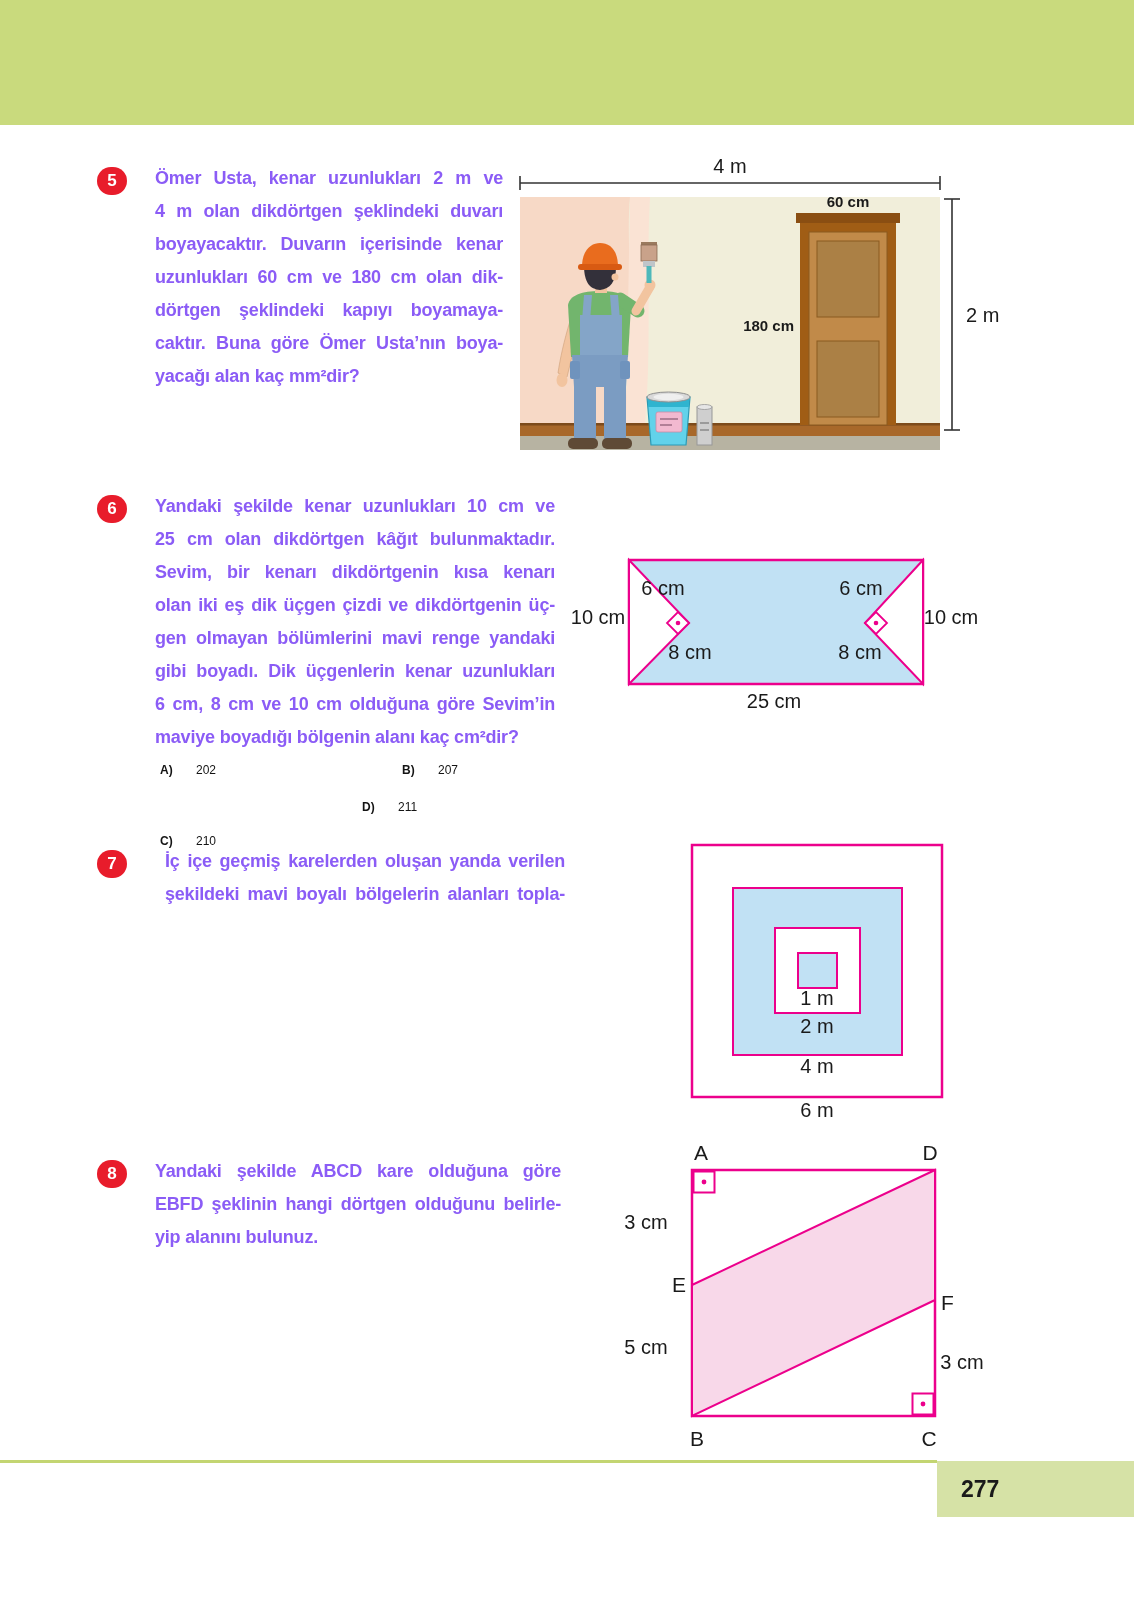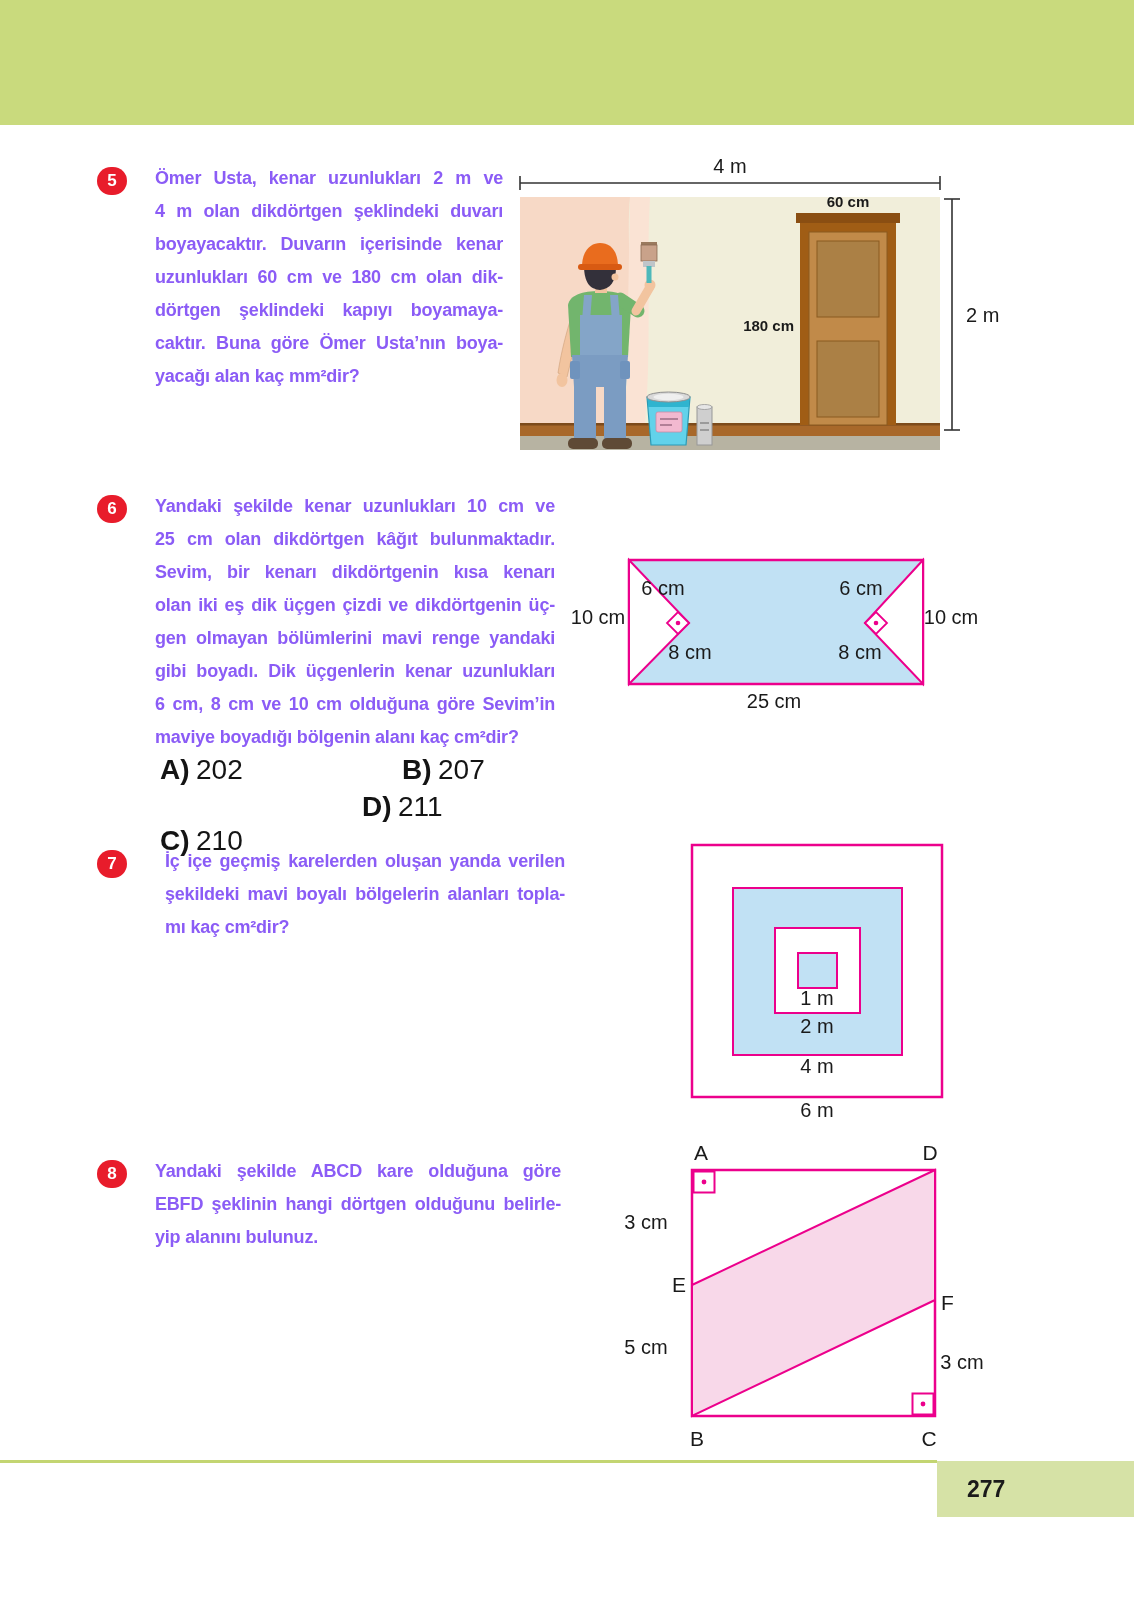--- a/index.html
+++ b/index.html
@@ -8,30 +8,30 @@
     font-family:"Liberation Sans",sans-serif;color:#141414;overflow:hidden;
   }
   .band{position:absolute;left:0;top:0;width:100%;height:125px;background:#c9da7d;}
   .badge{
     position:absolute;width:30px;height:28px;background:#e81c2b;border-radius:15px;
     color:#fff;font-weight:bold;font-size:17px;text-align:center;line-height:28px;
   }
   .ptext{position:absolute;font-size:18px;line-height:33px;letter-spacing:-0.2px;color:#8b5cf6;font-weight:bold;}
   .ptext .tline{text-align:justify;text-align-last:justify;}
   .ptext .tline.last{text-align-last:left;}
-  .opt{position:absolute;font-size:28px;line-height:26px;}
+  .opt{position:absolute;font-size:12px;line-height:26px;}
   .opt .letter{font-weight:bold;display:inline-block;width:36px;}
   .figure{position:absolute;}
   .figlabel{font-size:20px;fill:#1a1a1a;}
   .figlabel-small{font-size:15px;font-weight:bold;fill:#1a1a1a;}
   .vertex{font-size:21px;fill:#1a1a1a;}
   .footer-line{position:absolute;left:0;top:1460px;width:937px;height:3px;background:#c3d572;}
   .footer-box{
     position:absolute;left:937px;top:1461px;width:197px;height:56px;background:#d6e2a6;
-    font-size:23px;font-weight:bold;line-height:56px;padding-left:30px;box-sizing:border-box;color:#1a1a1a;
+    font-size:23px;font-weight:bold;line-height:56px;padding-left:24px;box-sizing:border-box;color:#1a1a1a;
   }
 </style>
 </head>
 <body>
 
 <div id="page">
 
   <div class="band"></div>
 
   <div class="badge" style="left:97px;top:167px;">5</div>
@@ -167,21 +167,20 @@
     <span class="letter">C)</span><span>210</span>
   </div>
   <div class="opt" style="left:362px;top:794px;">
     <span class="letter">D)</span><span>211</span>
   </div>
 
   <div class="badge" style="left:97px;top:850px;">7</div>
   <div class="ptext" style="left:165px;top:845px;width:400px;">
       <div class="tline">İç içe geçmiş karelerden oluşan yanda verilen</div>
       <div class="tline">şekildeki mavi boyalı bölgelerin alanları topla-</div>
-      <div class="tline last">mı kaç cm²dir?</div>
     </div>
 
   <svg class="figure" style="left:655px;top:833px;" width="310" height="300" viewBox="0 0 310 300">
     <rect x="37" y="12" width="250" height="252" fill="#ffffff" stroke="#ec008c" stroke-width="2.5"></rect>
     <rect x="78" y="55" width="169" height="167" fill="#c1e1f4" stroke="#ec008c" stroke-width="2"></rect>
     <rect x="120" y="95" width="85" height="85" fill="#ffffff" stroke="#ec008c" stroke-width="2"></rect>
     <rect x="143" y="120" width="39" height="35" fill="#c1e1f4" stroke="#ec008c" stroke-width="2"></rect>
     <text class="figlabel" x="162" y="172" text-anchor="middle">1 m</text>
     <text class="figlabel" x="162" y="200" text-anchor="middle">2 m</text>
     <text class="figlabel" x="162" y="240" text-anchor="middle">4 m</text>

